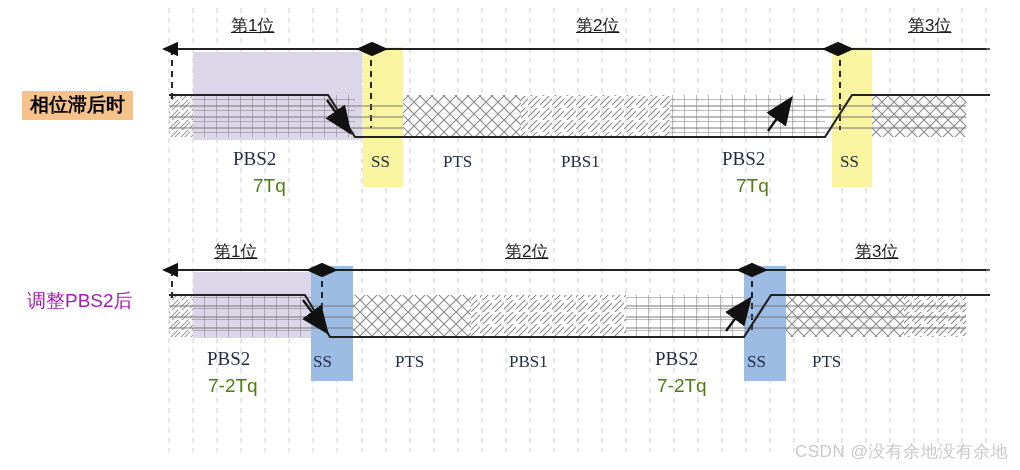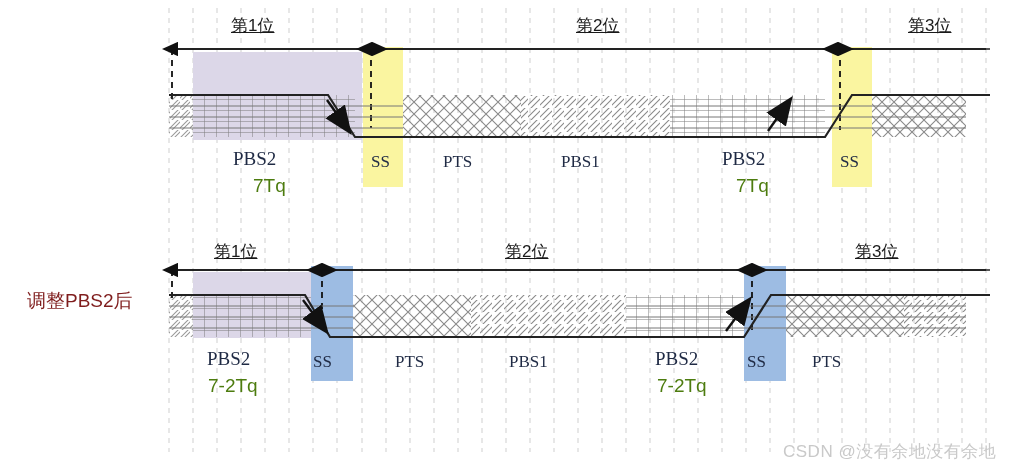--- a/index.html
+++ b/index.html
@@ -8,27 +8,27 @@
     font-family:"Liberation Sans","DejaVu Sans",sans-serif;
   }
   #stage{position:absolute;left:0;top:0;width:1020px;height:470px;}
   svg.layer{position:absolute;left:0;top:0;width:1020px;height:470px;}
   .txt{position:absolute;white-space:nowrap;}
 
   .label-hl{
     background:#F7C18A;color:#000;font-size:19px;font-weight:bold;
     padding:4px 8px 5px 8px;line-height:1.05;
   }
-  .label-plain{color:#7f1d1d;font-size:19px;line-height:1.05;}
+  .label-plain{color:#a21caf;font-size:19px;line-height:1.05;}
 
   .bitlabel{color:#1a1a1a;font-size:17px;text-decoration:underline;}
   .seglabel{color:#1f2a44;font-size:17px;font-family:Liberation Serif, serif;}
   .tqlabel{color:#4d7c0f;font-size:17px;}
 
-  .wm{color:#c9c9c9;font-size:17px;letter-spacing:0.5px;}
+  .wm{color:#c9c9c9;font-size:17px;letter-spacing:0.5px;margin-left:12px;}
 </style>
 </head>
 <body>
 
 <div id="stage">
 
   <svg class="layer" viewBox="0 0 1020 470" xmlns="http://www.w3.org/2000/svg">
     <defs>
 
       <pattern id="pGrid" width="12" height="11" patternUnits="userSpaceOnUse">
@@ -218,20 +218,21 @@
     </g>
 
     <path d="M169,295 L305,295 L330,337 L744,337 L771,295 L990,295" fill="none" stroke="#222" stroke-width="2.2"></path>
 
     <g>
       <line x1="303" y1="300" x2="326" y2="331" stroke="#111" stroke-width="2.4" marker-end="url(#arrHead)"></line>
       <line x1="726" y1="331" x2="749" y2="300" stroke="#111" stroke-width="2.4" marker-end="url(#arrHead)"></line>
     </g>
   </svg>
 
+  <div class="txt label-hl" style="left:22px;top:91px;">相位滞后时</div>
 
   <div class="txt bitlabel" style="left:231px;top:14px;">第1位</div>
   <div class="txt bitlabel" style="left:576px;top:14px;">第2位</div>
   <div class="txt bitlabel" style="left:908px;top:14px;">第3位</div>
 
   <div class="txt seglabel" style="left:233px;top:148px;font-size:19px;">PBS2</div>
   <div class="txt tqlabel" style="left:253px;top:175px;font-size:19px;">7Tq</div>
 
   <div class="txt seglabel" style="left:371px;top:152px;">SS</div>
   <div class="txt seglabel" style="left:443px;top:152px;">PTS</div>

